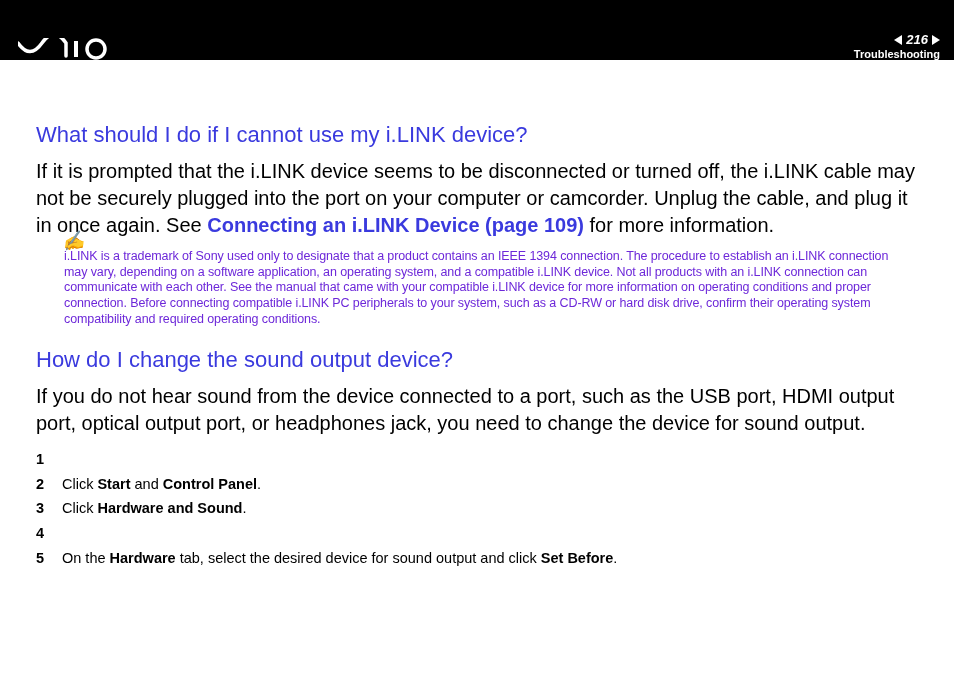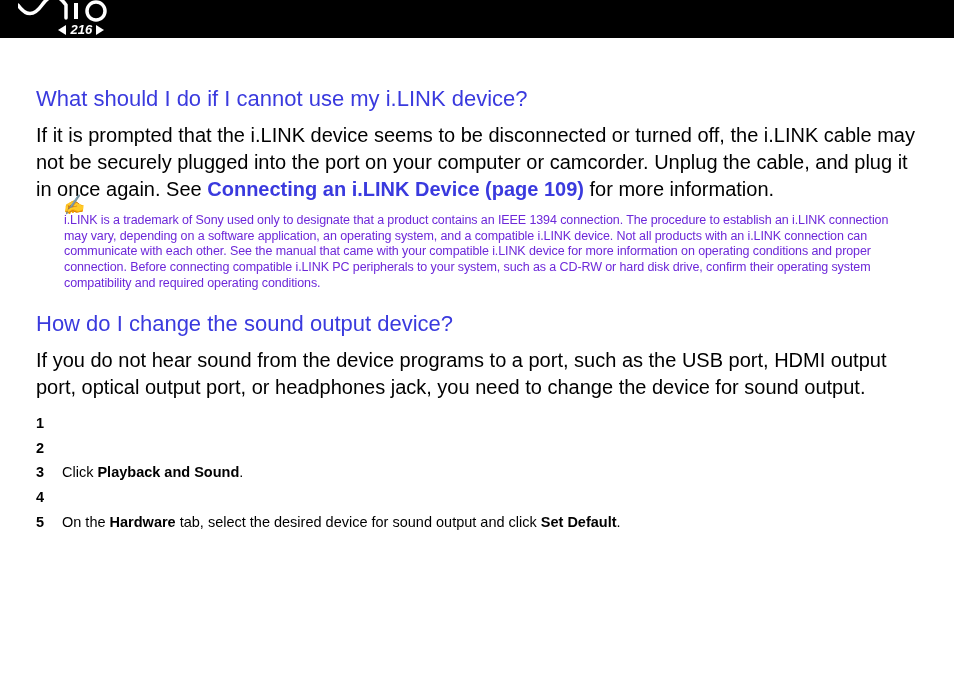--- a/index.html
+++ b/index.html
@@ -6,26 +6,25 @@
   body {
     font-family: Arial, Helvetica, sans-serif;
     background: #fff;
     width: 954px;
     height: 674px;
     overflow: hidden;
     position: relative;
   }
   .header {
     background: #000;
-    height: 38px;
+    height: 60px;
     display: flex;
-    align-items: flex-start;
+    align-items: flex-end;
     justify-content: space-between;
     padding: 0 14px 0 18px;
-    flex-direction: column;
   }
   .logo {
     display: flex;
     align-items: center;
   }
   .logo svg { display: block; }
   .page-meta {
     display: flex;
     flex-direction: column;
     align-items: flex-end;
@@ -48,21 +47,21 @@
     font-weight: bold;
     font-style: italic;
     font-size: 13px;
   }
   .section-label {
     color: #fff;
     font-weight: bold;
     font-size: 11px;
   }
   .content {
-    padding: 48px 36px 0 36px;
+    padding: 62px 36px 0 36px;
   }
   .h2 {
     color: #3a3ade;
     font-size: 22px;
     font-weight: normal;
     margin-bottom: 10px;
   }
   .h2.second { margin-top: 20px; }
   .para {
     font-size: 20px;
@@ -141,39 +140,42 @@
   <p class="para">
     <span>If it is prompted that the i.LINK device seems to be disconnected or turned off, the i.LINK cable may not be securely plugged into the port on your computer or camcorder. Unplug the cable, and plug it in once again. See </span><a class="linkref">Connecting an i.LINK Device (page 109)</a><span> for more information.</span>
   </p>
 
   <div class="note-block">
     <span class="note-icon">✍</span>
     <p class="note-text">i.LINK is a trademark of Sony used only to designate that a product contains an IEEE 1394 connection. The procedure to establish an i.LINK connection may vary, depending on a software application, an operating system, and a compatible i.LINK device. Not all products with an i.LINK connection can communicate with each other. See the manual that came with your compatible i.LINK device for more information on operating conditions and proper connection. Before connecting compatible i.LINK PC peripherals to your system, such as a CD-RW or hard disk drive, confirm their operating system compatibility and required operating conditions.</p>
   </div>
 
   <h2 class="h2 second">How do I change the sound output device?</h2>
-  <p class="para">If you do not hear sound from the device programs to a port, such as the USB port, HDMI output port, optical output port, or headphones jack, you need to change the device for sound output.</p>
+  <p class="para">If you do not hear sound from the device connected to a port, such as the USB port, HDMI output port, optical output port, or headphones jack, you need to change the device for sound output.</p>
 
   <ol class="steps">
     <li>
       <span class="step-num">1</span>
     </li>
     <li>
       <span class="step-num">2</span>
+      <span class="step-text">
+        <span>Click </span><b>Start</b><span> and </span><b>Control Panel</b><span>.</span>
+      </span>
     </li>
     <li>
       <span class="step-num">3</span>
       <span class="step-text">
-        <span>Click </span><b>Playback and Sound</b><span>.</span>
+        <span>Click </span><b>Hardware and Sound</b><span>.</span>
       </span>
     </li>
     <li>
       <span class="step-num">4</span>
     </li>
     <li>
       <span class="step-num">5</span>
       <span class="step-text">
-        <span>On the </span><b>Hardware</b><span> tab, select the desired device for sound output and click </span><b>Set Default</b><span>.</span>
+        <span>On the </span><b>Hardware</b><span> tab, select the desired device for sound output and click </span><b>Set Before</b><span>.</span>
       </span>
     </li>
   </ol>
 
 </div>
 
 </body></html>

